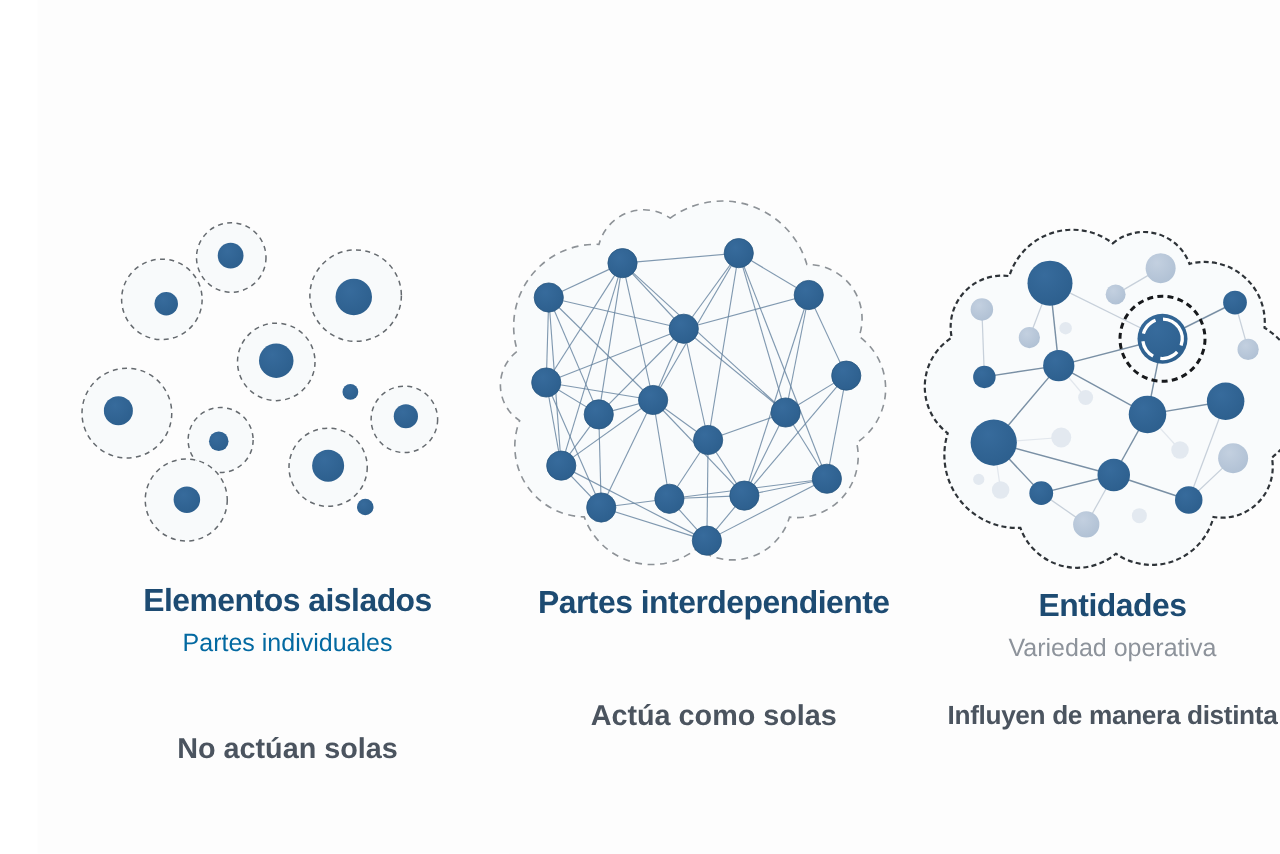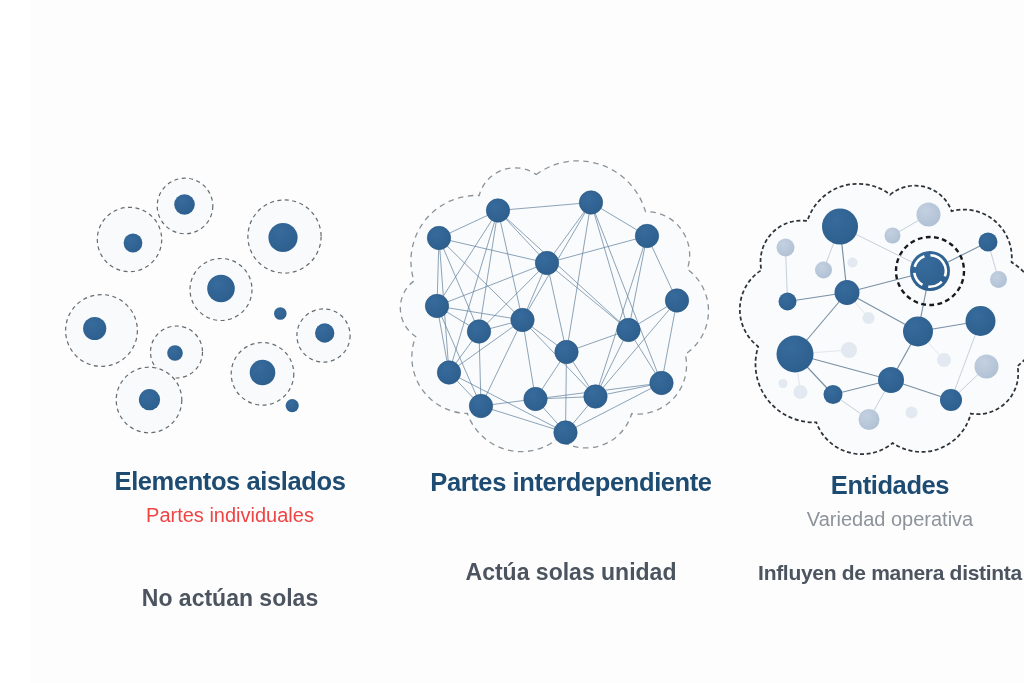--- a/index.html
+++ b/index.html
@@ -182,27 +182,27 @@
         <circle cx="770.5" cy="392" r="7" fill="#e3e9f0"></circle>
         <circle cx="753" cy="383.5" r="4.5" fill="#e3e9f0"></circle>
         <circle cx="881.5" cy="412.5" r="6" fill="#e3e9f0"></circle>
         <circle cx="914" cy="360" r="7" fill="#e3e9f0"></circle>
         <circle cx="822.5" cy="262.5" r="5" fill="#e3e9f0"></circle>
       </g>
     </svg>
 
   <div class="caption-block" id="blk0" style="left: 200px; top: 467px;">
     <div class="panel-title" style="color: rgb(29, 75, 114);">Elementos aislados</div>
-    <div class="panel-subtitle" style="color: #ef4444;">Partes individuales</div>
+    <div class="panel-subtitle" style="color: #0369a1;">Partes individuales</div>
   </div>
   <div class="panel-caption" id="cap0" style="left: 200px; top: 585px; color: rgb(75, 84, 95);">No actúan solas</div>
 
   <div class="caption-block" id="blk1" style="left: 541px; top: 468px;">
     <div class="panel-title" style="color: rgb(29, 75, 114);">Partes interdependiente</div>
   </div>
-  <div class="panel-caption" id="cap1" style="left: 541px; top: 559px; color: rgb(75, 84, 95);">Actúa solas unidad</div>
+  <div class="panel-caption" id="cap1" style="left: 541px; top: 559px; color: rgb(75, 84, 95);">Actúa como solas</div>
 
   <div class="caption-block" id="blk2" style="left: 860px; top: 471px;">
     <div class="panel-title" style="color: rgb(29, 75, 114);">Entidades</div>
     <div class="panel-subtitle" style="color: rgb(141, 147, 155);">Variedad operativa</div>
   </div>
   <div class="panel-caption" id="cap2" style="left: 860px; top: 561px; color: rgb(75, 84, 95);">Influyen de manera distinta</div>
 </div>
 
 </body></html>

